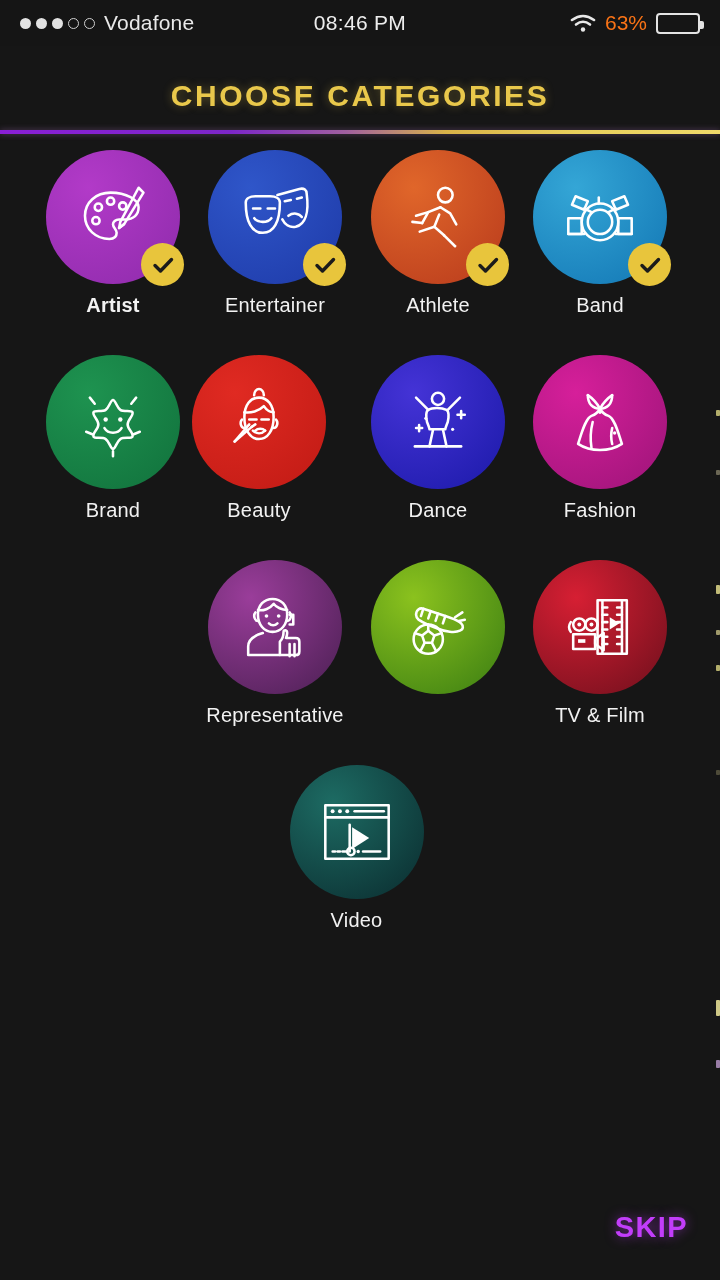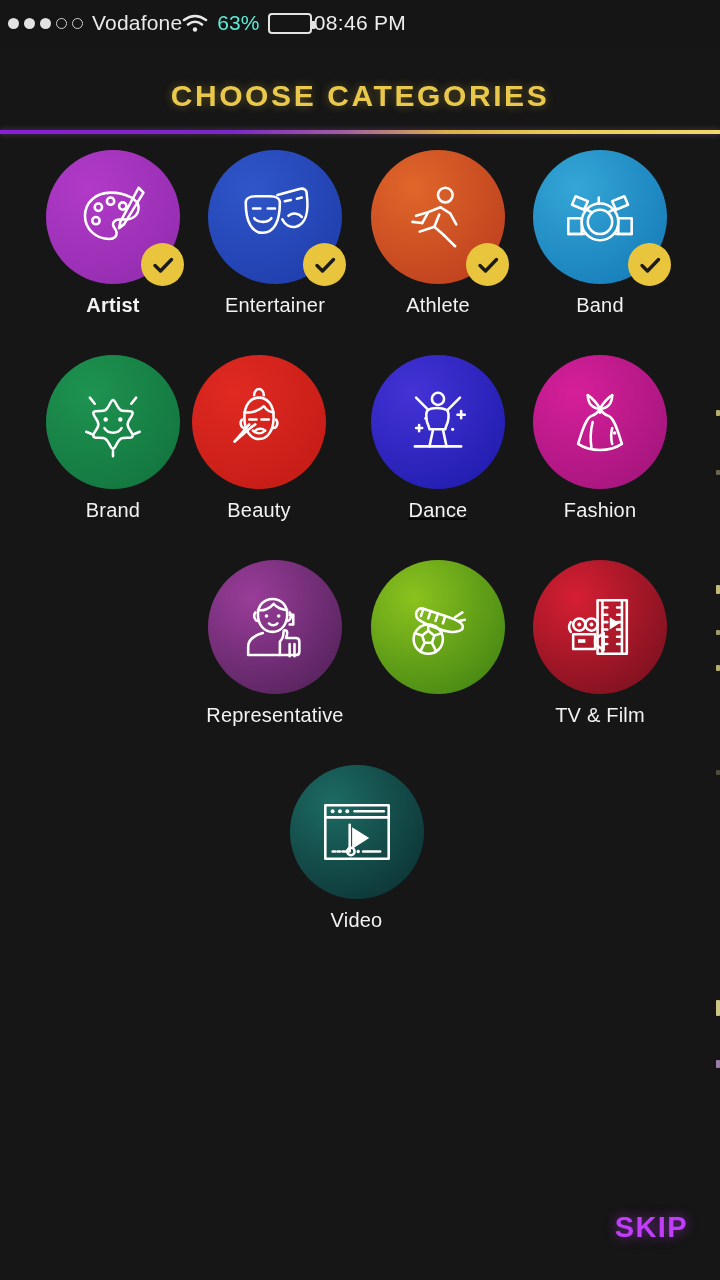--- a/index.html
+++ b/index.html
@@ -8,35 +8,35 @@
     background:#161616;
     font-family:"Liberation Sans", sans-serif;
     -webkit-font-smoothing:antialiased;
   }
   #screen{ position:relative; width:720px; height:1280px; background:#161616; }
 
   
   .statusbar{
     position:absolute; top:0; left:0; width:720px; height:46px;
     background:#151515;
-    display:flex; align-items:center; justify-content:flex-start;
-    padding:0 8px;
+    display:flex; align-items:center; justify-content:space-between;
+    padding:0 20px;
   }
   .sb-left{ display:flex; align-items:center; gap:9px; }
   .dots{ display:flex; align-items:center; gap:5px; }
   .dot{ width:11px; height:11px; border-radius:50%; }
   .dot.filled{ background:#e2e2e2; }
   .dot.hollow{ background:transparent; border:1.6px solid #cfcfcf; }
   .carrier{ color:#e9e9e9; font-size:21px; letter-spacing:.2px; }
   .sb-center{
     position:absolute; left:0; right:0; text-align:center;
     color:#ededed; font-size:21px; letter-spacing:.3px; pointer-events:none;
   }
   .sb-right{ display:flex; align-items:center; gap:9px; z-index:2; }
-  .battery-pct{ color:#5eead4; font-size:21px; }
+  .battery-pct{ color:#f97316; font-size:21px; }
   .wifi{ position:relative; width:26px; height:20px; }
   .battery{
     position:relative; width:44px; height:21px;
     border:2px solid #e3e3e3; border-radius:4px; padding:2px;
   }
   .battery::after{
     content:""; position:absolute; right:-6px; top:6px;
     width:4px; height:8px; background:#e3e3e3; border-radius:0 2px 2px 0;
   }
   .battery-fill{ height:100%; background:#e8e8e8; border-radius:1px; }
@@ -249,21 +249,21 @@
       <path d="M29 39c2-2 6-2 8 0"></path>
       <path d="M12 48 26 36"></path>
       <path d="M12 48 24 34"></path>
       <path d="M26 36l3-2"></path>
     </svg>
             </span>
 
        </div>
        <div class="cat-label">Beauty</div>
         </div>
-        <div class="cat" style="left: 438px; text-decoration: underline;">
+        <div class="cat" style="left: 438px;">
           <div class="bubble" style="background:radial-gradient(circle at 32% 28%, #4433d6 0%, #1b19a8 100%)">
          <span>
               <svg viewBox="0 0 64 64">
       <circle cx="32" cy="13" r="5"></circle>
       <path d="M24 22c3-2 11-2 15 0 2 1 2 6 1 10-2 5-2 6-2 6H25s0-1-2-6c-1-4-1-9 1-10Z"></path>
       <path d="M24 22 14 12M40 22l10-10"></path>
       <path d="M28 38l-3 14M36 38l3 14"></path>
       <path d="M13 52h38"></path>
       <path d="M48 26h6M51 23v6M14 37h5M16.5 34.5v5"></path>
       <circle class="solid" cx="22" cy="29" r="1.3"></circle>

